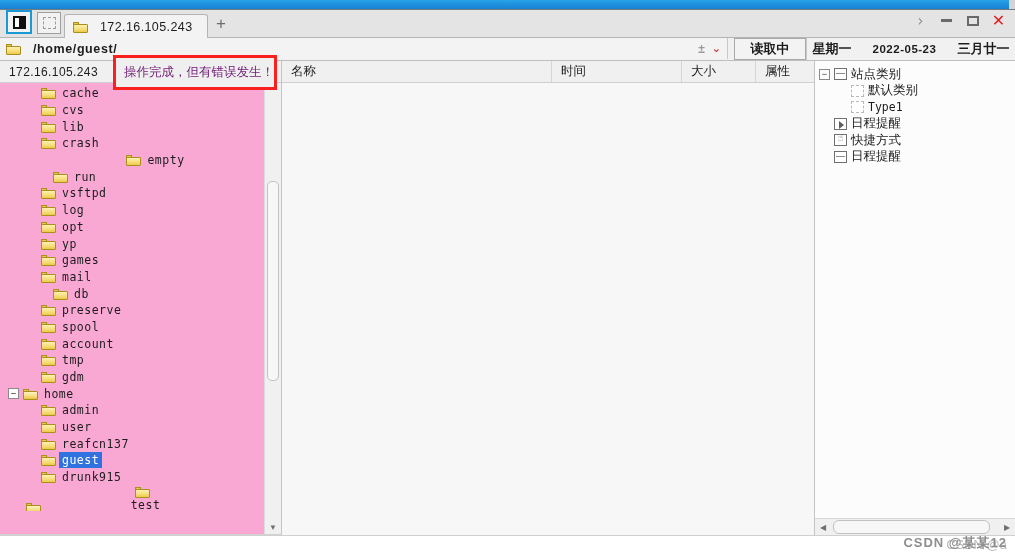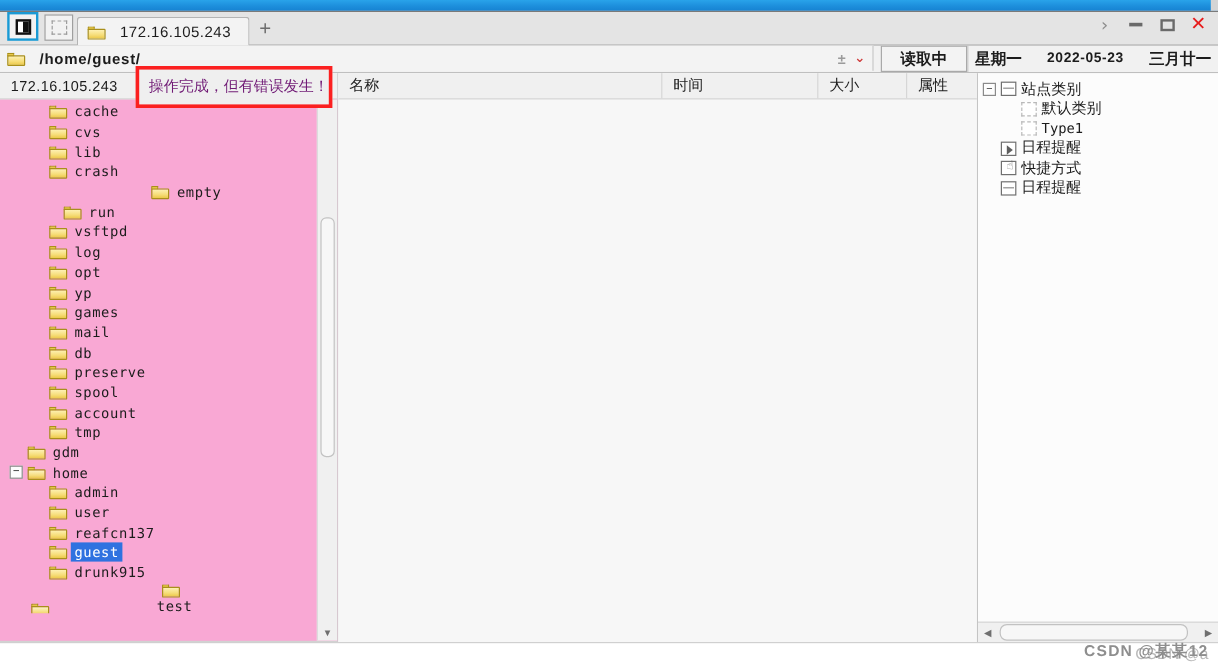--- a/index.html
+++ b/index.html
@@ -499,21 +499,21 @@
             <div class="tnode" style="padding-left: 26px;">
               <span class="exp-spacer"></span>
               <span class="folder"></span>
               <span class="tlabel">games</span>
             </div>
             <div class="tnode" style="padding-left: 26px;">
               <span class="exp-spacer"></span>
               <span class="folder"></span>
               <span class="tlabel">mail</span>
             </div>
-            <div class="tnode" style="padding-left: 26px;">
+            <div class="tnode" style="padding-left: 38px;">
               <span class="exp-spacer"></span>
               <span class="folder"></span>
               <span class="tlabel">db</span>
             </div>
             <div class="tnode" style="padding-left: 26px;">
               <span class="exp-spacer"></span>
               <span class="folder"></span>
               <span class="tlabel">preserve</span>
             </div>
             <div class="tnode" style="padding-left: 26px;">
@@ -524,21 +524,21 @@
             <div class="tnode" style="padding-left: 26px;">
               <span class="exp-spacer"></span>
               <span class="folder"></span>
               <span class="tlabel">account</span>
             </div>
             <div class="tnode" style="padding-left: 26px;">
               <span class="exp-spacer"></span>
               <span class="folder"></span>
               <span class="tlabel">tmp</span>
             </div>
-            <div class="tnode" style="padding-left: 8px;">
+            <div class="tnode" style="padding-left: 26px;">
               <span class="exp-spacer"></span>
               <span class="folder"></span>
               <span class="tlabel">gdm</span>
             </div>
             <div class="tnode" style="padding-left: 8px;">
               <span class="exp">−</span>
               <span class="folder open"></span>
               <span class="tlabel">home</span>
             </div>
             <div class="tnode" style="padding-left: 26px;">

